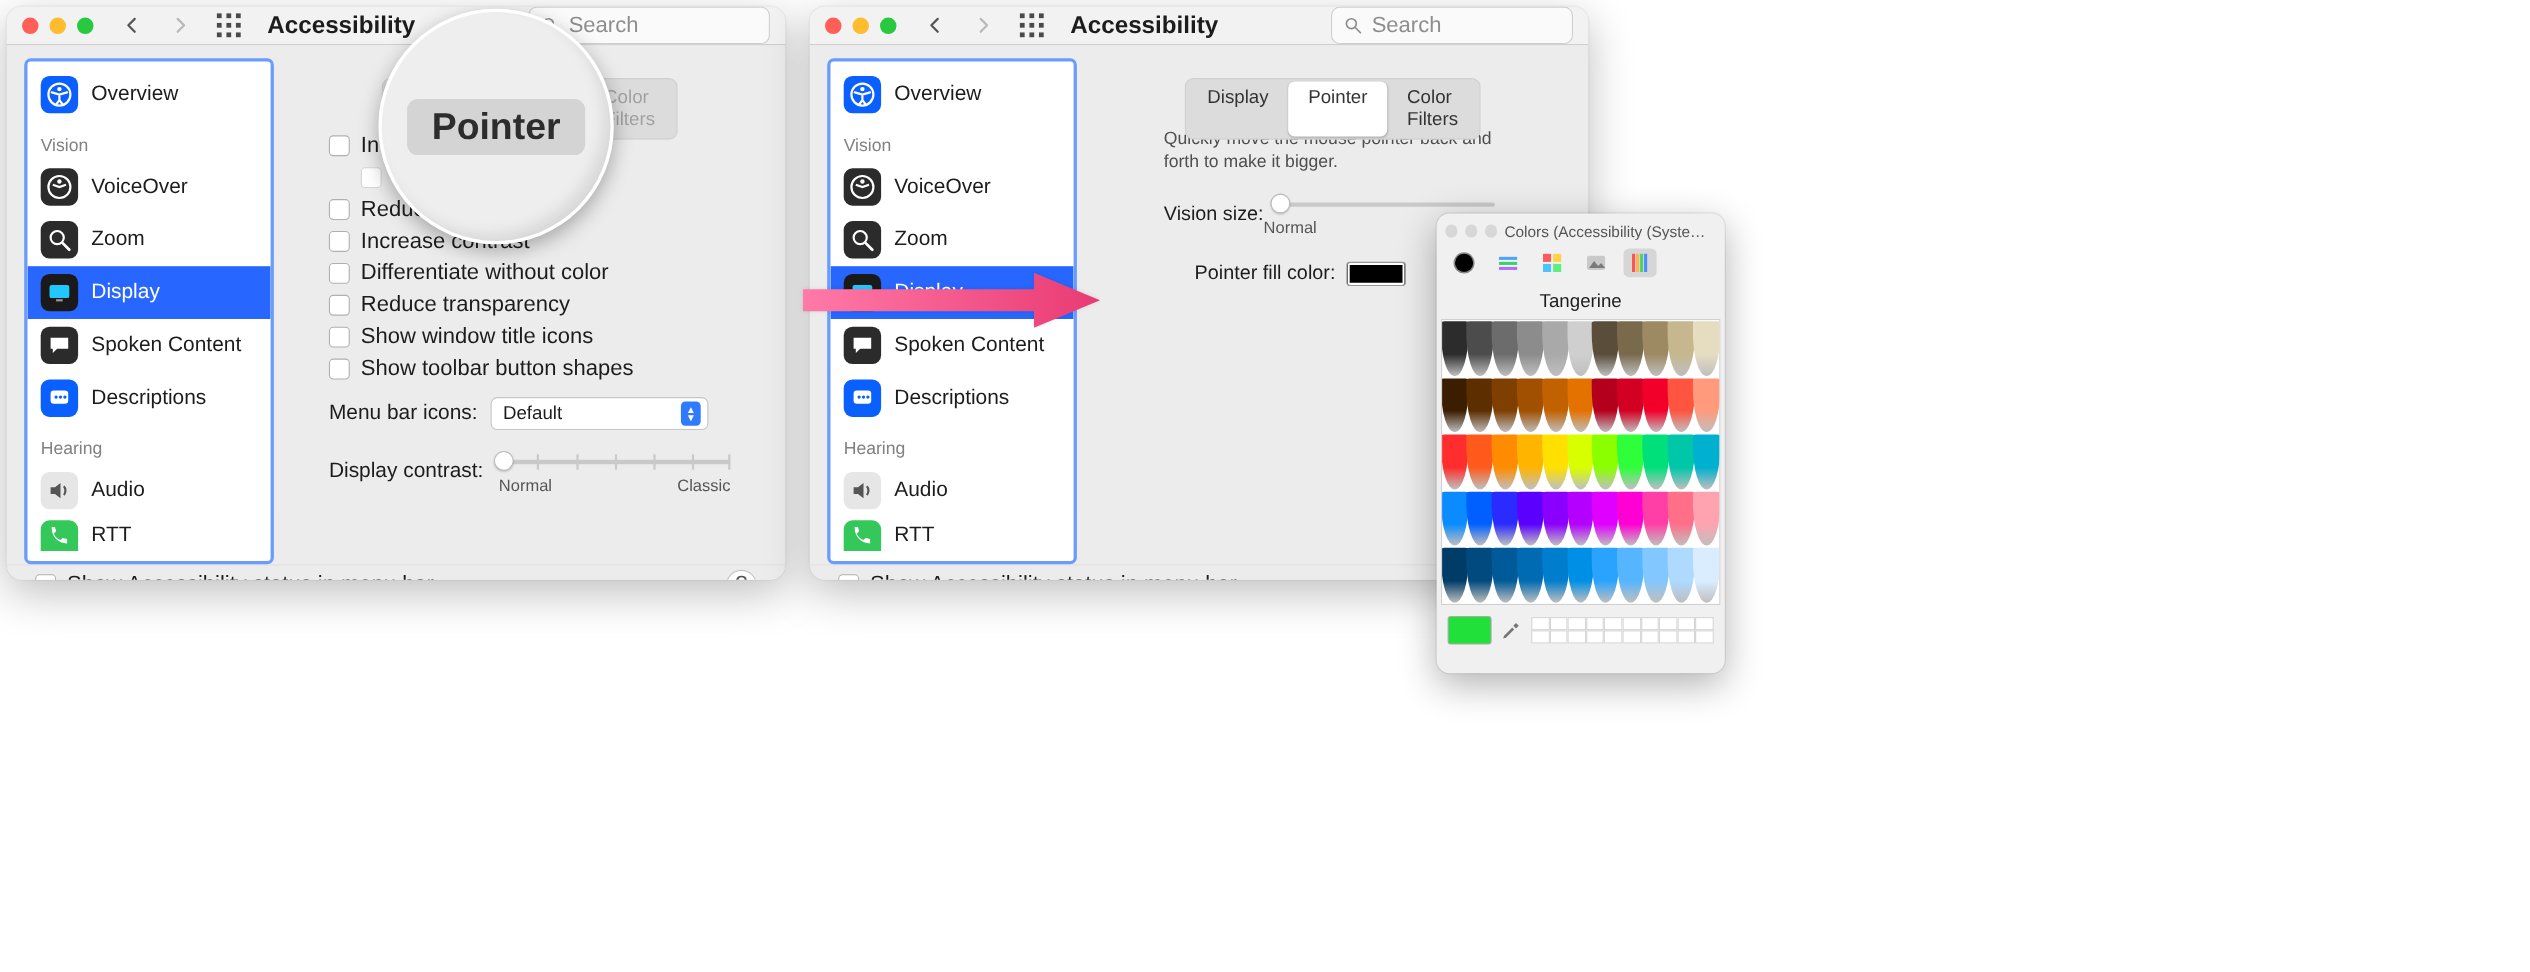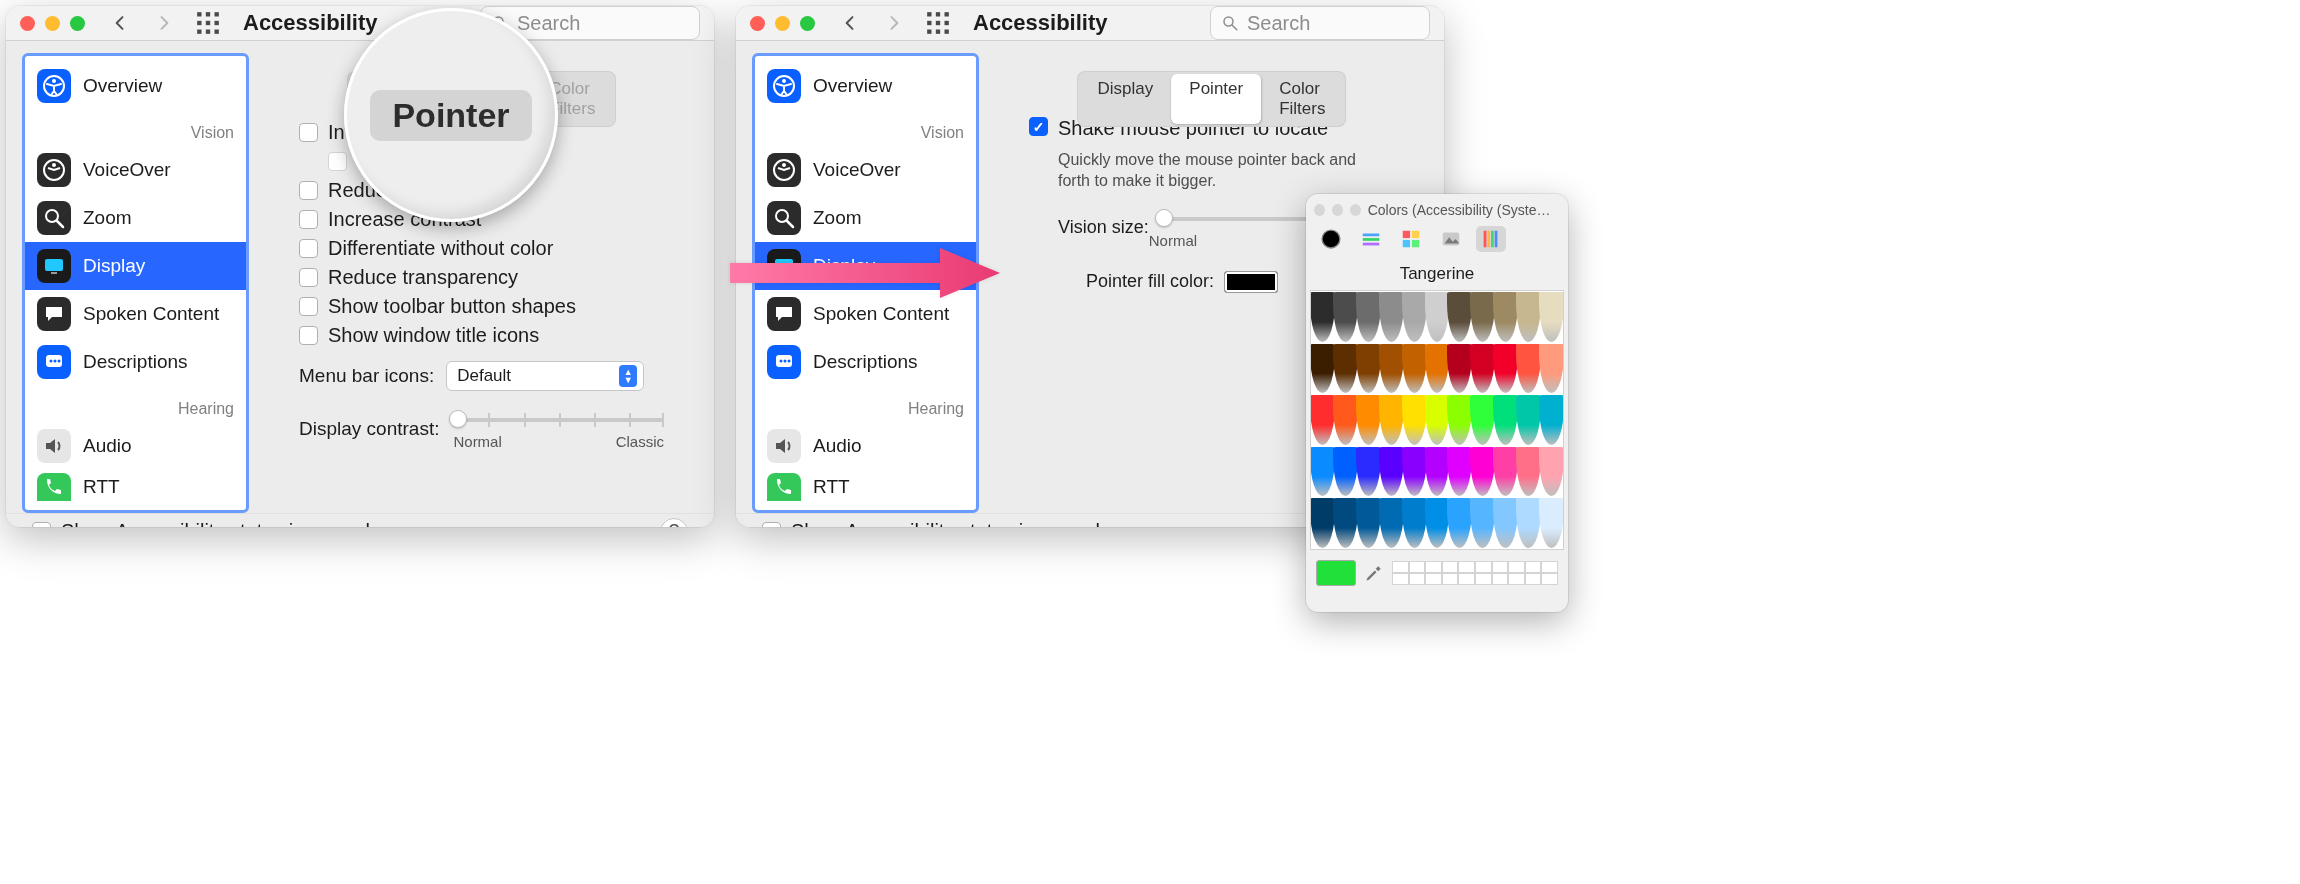--- a/index.html
+++ b/index.html
@@ -37,21 +37,21 @@
   .grid-icon{ width:26px; height:26px; color:#4a4a4a;}
   .title { font-size:22px; font-weight:600; margin-left:6px;}
   .spacer{flex:1;}
   .search { display:flex; align-items:center; gap:8px; width:220px; height:34px;
     border:1px solid var(--border); border-radius:8px; padding:0 10px; color:#8d8d8d;
     background:#fafafa;}
   .search svg{width:18px;height:18px;}
 
   .body { flex:1; display:flex; position:relative;}
   .sidebar { width:227px; margin:12px 0 0 16px; background:#fff; border-radius:6px;
-    border:3px solid var(--highlight); padding:6px 0; overflow:hidden;text-align:right;}
+    border:3px solid var(--highlight); padding:6px 0; overflow:hidden;}
   .sb-item { display:flex; align-items:center; gap:12px; height:48px; padding:0 12px;}
   .sb-item.sel{ background:var(--sel-blue); color:#fff;}
   .sb-header{ padding:14px 12px 4px 12px; font-size:16px; color:#818181; font-weight:500;}
   .sb-ico { width:34px; height:34px; border-radius:8px; display:flex; align-items:center; justify-content:center; flex:none;}
   .sb-ico svg{width:24px;height:24px;}
   .sb-label{font-size:19px;}
 
   .content-area{ flex:1; padding:14px 22px 8px 22px; position:relative;}
   .panel { background:linear-gradient(#ececec,#ececec); border-radius:6px; padding:20px 28px 16px 28px; min-height:396px; position:relative;}
 
@@ -282,25 +282,25 @@
         <div class="check-row">
           <div class="checkbox"></div>
           <span>Differentiate without color</span>
         </div>
         <div class="check-row">
           <div class="checkbox"></div>
           <span>Reduce transparency</span>
         </div>
         <div class="check-row">
           <div class="checkbox"></div>
+          <span>Show window title icons</span>
+        </div>
+        <div class="check-row">
+          <div class="checkbox"></div>
           <span>Show toolbar button shapes</span>
-        </div>
-        <div class="check-row">
-          <div class="checkbox"></div>
-          <span>Show window title icons</span>
         </div>
 
         <div class="form-row">
           <span class="form-label">Menu bar icons:</span>
           <div class="select">
             <span>Default</span>
             <div class="arrows">
                 <span>▲</span>
                 <span>▼</span>
               </div>
@@ -469,24 +469,20 @@
 
     <div class="content-area">
       <div class="panel pointer-form">
         <div class="segmented">
           <div class="seg">Display</div>
           <div class="seg sel">Pointer</div>
           <div class="seg">Color Filters</div>
         </div>
         <div style="height:42px;"></div>
 
-        <div class="row">
-          <div class="checkbox checked"></div>
-          <span>Shake mouse pointer to locate</span>
-        </div>
         <div class="hint">Quickly move the mouse pointer back and forth to make it bigger.</div>
 
         <div class="row" style="align-items:center; margin-top:14px;">
           <span class="label-right" style="width:auto;margin-left:29px;">Vision size:</span>
           <div style="flex:1; max-width:200px;">
             <div class="slider">
               <div class="track"></div>
               <div class="knob" style="left:-4px;"></div>
             </div>
             <div class="slider-labels" style="justify-content:flex-start;">

